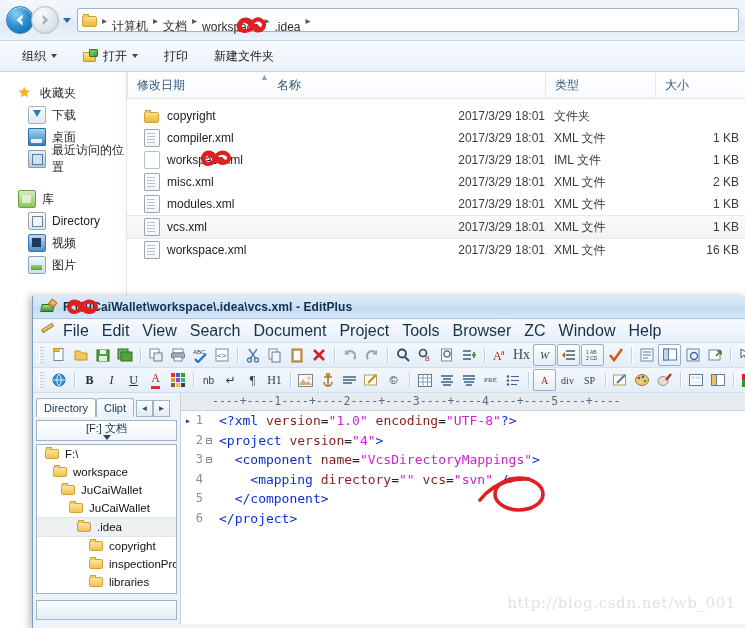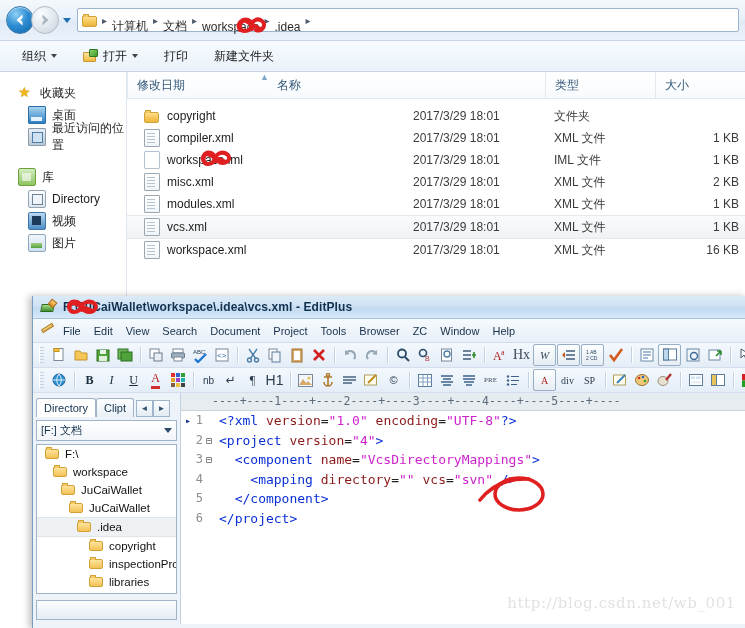--- a/index.html
+++ b/index.html
@@ -73,21 +73,21 @@
     border-left:1px solid #e2e9f0;height:26px;line-height:26px;overflow:hidden;white-space:nowrap;}
   .col.c-name{width:277px;border-left:none;}
   .col.c-date{width:141px;}
   .col.c-type{width:110px;}
   .col.c-size{width:90px;}
   .sortmark{position:absolute;left:133px;top:0px;color:#7ea6c8;font-size:9px;}
   .row{height:22px;display:flex;align-items:center;font-size:12px;color:#1d1d1d;}
   .row.sel{background:linear-gradient(to bottom,#fafbfc,#f0f2f4);border-top:1px solid #e6e9ec;border-bottom:1px solid #e6e9ec;}
   .cell{padding-left:9px;box-sizing:border-box;white-space:nowrap;overflow:hidden;}
   .cell.c-name{width:277px;display:flex;align-items:center;padding-left:17px;}
-  .cell.c-date{width:141px;color:#3b3b3b;}
+  .cell.c-date{width:141px;color:#3b3b3b;text-align:right;}
   .cell.c-type{width:110px;color:#3b3b3b;}
   .cell.c-size{width:90px;color:#3b3b3b;text-align:right;padding-right:6px;padding-left:0;}
   .file-ico{width:14px;height:16px;margin-right:7px;flex:none;position:relative;}
   .file-ico.doc{background:linear-gradient(to bottom,#ffffff,#f2f5f8);border:1px solid #9aa7b3;border-radius:1px;}
   .file-ico.doc:after{content:"";position:absolute;left:2px;top:3px;width:8px;height:1px;
     box-shadow:0 0 0 0 #9aa7b3,0 3px 0 0 #b9c3cc,0 6px 0 0 #b9c3cc,0 9px 0 0 #b9c3cc;background:#b9c3cc;}
   .file-ico.plain{background:#fff;border:1px solid #b8c2cc;border-radius:1px;}
   .file-ico.fld{width:16px;height:13px;}
   .file-ico.fld:before{content:"";position:absolute;left:0;top:2px;width:15px;height:11px;border-radius:1px 2px 2px 2px;
     background:linear-gradient(to bottom,#ffdf91 0%,#f6c758 52%,#eab63f 100%);border:1px solid #d3a033;box-sizing:border-box;}
@@ -103,41 +103,41 @@
   .ep-title .tico:before{content:"";position:absolute;left:0;top:4px;width:13px;height:8px;
     background:linear-gradient(to bottom,#a8d98a,#3d8f2c);border:1px solid #2d6b1f;transform:skewX(-12deg);box-sizing:border-box;}
   .ep-title .tico:after{content:"";position:absolute;left:8px;top:0px;width:7px;height:7px;
     background:linear-gradient(to bottom,#ffd06a,#e08a21);border:1px solid #b06a11;transform:rotate(40deg);box-sizing:border-box;}
   .ep-title span.t{font-size:12px;color:#12314f;font-weight:bold;letter-spacing:.1px;}
   .ep-menu{height:23px;background:linear-gradient(to bottom,#f6fafe,#e7eff8);display:flex;align-items:center;
     padding-left:6px;border-bottom:1px solid #cfdceb;}
   .ep-menu .pen{width:18px;height:16px;position:relative;margin-right:6px;}
   .ep-menu .pen:before{content:"";position:absolute;left:2px;top:3px;width:13px;height:4px;
     background:linear-gradient(to bottom,#ffe08a,#d79b25);transform:rotate(-32deg);border:1px solid #a9761a;box-sizing:border-box;}
-  .ep-menu a{font-size:11px;color:#17304a;margin-right:13px;text-decoration:none;white-space:nowrap;}
+  .ep-menu a{font-size:16px;color:#17304a;margin-right:13px;text-decoration:none;white-space:nowrap;}
   .ep-tbrow{height:24px;background:linear-gradient(to bottom,#f3f8fd,#e4edf7);display:flex;align-items:center;
     padding-left:6px;border-bottom:1px solid #d3dfec;overflow:hidden;}
   .grip{width:4px;height:16px;margin-right:4px;flex:none;
     background:repeating-linear-gradient(to bottom,#c4d2e0 0 1px,transparent 1px 3px);border-left:1px solid #fff;}
   .tbi{width:21px;height:20px;margin-right:1px;flex:none;position:relative;
     display:flex;align-items:center;justify-content:center;font-size:11px;color:#23415e;}
   .tbi.sep{width:1px;height:16px;margin:0 4px;background:#c3d2e1;box-shadow:1px 0 0 #fff;}
   .tbi.framed{border:1px solid #97aec4;background:linear-gradient(to bottom,#fdfefe,#e6edf4);border-radius:2px;}
   .ep-split{display:flex;height:231px;background:#eef3f9;}
 
   .ep-left{width:148px;background:#eef3f9;border-right:1px solid #c3d2e1;box-sizing:border-box;padding:3px 3px 0 3px;}
   .ep-tabs{display:flex;align-items:flex-end;height:21px;}
   .ep-tab{font-size:11px;padding:3px 7px 3px 7px;border:1px solid #9fb4c8;border-bottom:none;
     background:linear-gradient(to bottom,#fdfefe,#e9f0f7);border-radius:3px 3px 0 0;color:#13314e;white-space:nowrap;}
   .ep-tab.active{background:#ffffff;position:relative;z-index:2;}
   .tabarrows{display:flex;margin-left:2px;}
   .tabarrows span{width:15px;height:15px;border:1px solid #9fb4c8;background:linear-gradient(to bottom,#fbfdfe,#e3ebf3);
     display:flex;align-items:center;justify-content:center;font-size:8px;color:#34536f;}
   .ep-combo{height:19px;margin-top:3px;background:linear-gradient(to bottom,#ffffff,#f1f5f9);
-    border:1px solid #9fb4c8;display:flex;align-items:center;padding:0 4px;font-size:11px;color:#14314d;}
+    border:1px solid #9fb4c8;display:flex;align-items:center;padding:0 4px;font-size:11px;color:#14314d;flex-direction:column;}
   .ep-combo .cv{flex:1;white-space:nowrap;overflow:hidden;}
   .ep-combo .ar{width:0;height:0;border-left:4px solid transparent;border-right:4px solid transparent;border-top:5px solid #2b4a68;}
   .ep-tree{margin-top:3px;background:#fff;border:1px solid #9fb4c8;height:150px;overflow:hidden;box-sizing:border-box;}
   .tnode{display:flex;align-items:center;height:18px;font-size:11.5px;color:#111;white-space:nowrap;}
   .tnode.sel{background:#eef1f4;border-top:1px solid #e1e5e9;border-bottom:1px solid #e1e5e9;}
   .tfld{width:15px;height:12px;position:relative;margin-right:5px;flex:none;}
   .tfld:before{content:"";position:absolute;left:0;top:1px;width:14px;height:10px;border-radius:1px 2px 2px 2px;
     background:linear-gradient(to bottom,#ffe39c,#f2c256);border:1px solid #d3a033;box-sizing:border-box;}
   .tfld:after{content:"";position:absolute;left:1px;top:-1px;width:6px;height:3px;background:#f3ca63;
     border:1px solid #d3a033;border-bottom:none;border-radius:1px 1px 0 0;box-sizing:border-box;}
@@ -217,20 +217,24 @@
   </div>
 
   <div class="exp-body">
 
     <div class="exp-side">
       <div class="side-row">
         <span class="side-ico ic-star"></span>
         <span>收藏夹</span>
       </div>
       <div class="side-row child">
+        <span class="side-ico ic-dl"></span>
+        <span>下载</span>
+      </div>
+      <div class="side-row child">
         <span class="side-ico ic-desk"></span>
         <span>桌面</span>
       </div>
       <div class="side-row child">
         <span class="side-ico ic-recent"></span>
         <span>最近访问的位置</span>
       </div>
       <div style="height:18px"></div>
       <div class="side-row">
         <span class="side-ico ic-lib"></span>
@@ -573,21 +577,21 @@
     <span class="tbi">
         <span style="font-size:10px;color:#2a3c4e">nb</span>
       </span>
     <span class="tbi">
         <span style="font-size:12px;color:#2a3c4e">↵</span>
       </span>
     <span class="tbi">
         <span style="font-size:12px;color:#2a3c4e;font-family:'Liberation Serif',serif">¶</span>
       </span>
     <span class="tbi">
-        <span style="font-size:14px;color:#2a3c4e;font-family:Liberation Sans, sans-serif">H1</span>
+        <span style="font-size:12px;color:#2a3c4e;font-family:Liberation Serif, serif">H1</span>
       </span>
     <span class="tbi sep"></span>
     <span class="tbi">
         <svg width="15" height="13">
           <rect x="0.5" y="0.5" width="14" height="12" fill="#f2f7fb" stroke="#7b8795"></rect>
           <path d="M1 11 L5 5 L8 9 L10 7 L14 11Z" fill="#d9a86b"></path>
           <circle cx="11" cy="4" r="1.6" fill="#e8c45a"></circle>
         </svg>
       </span>
     <span class="tbi">

